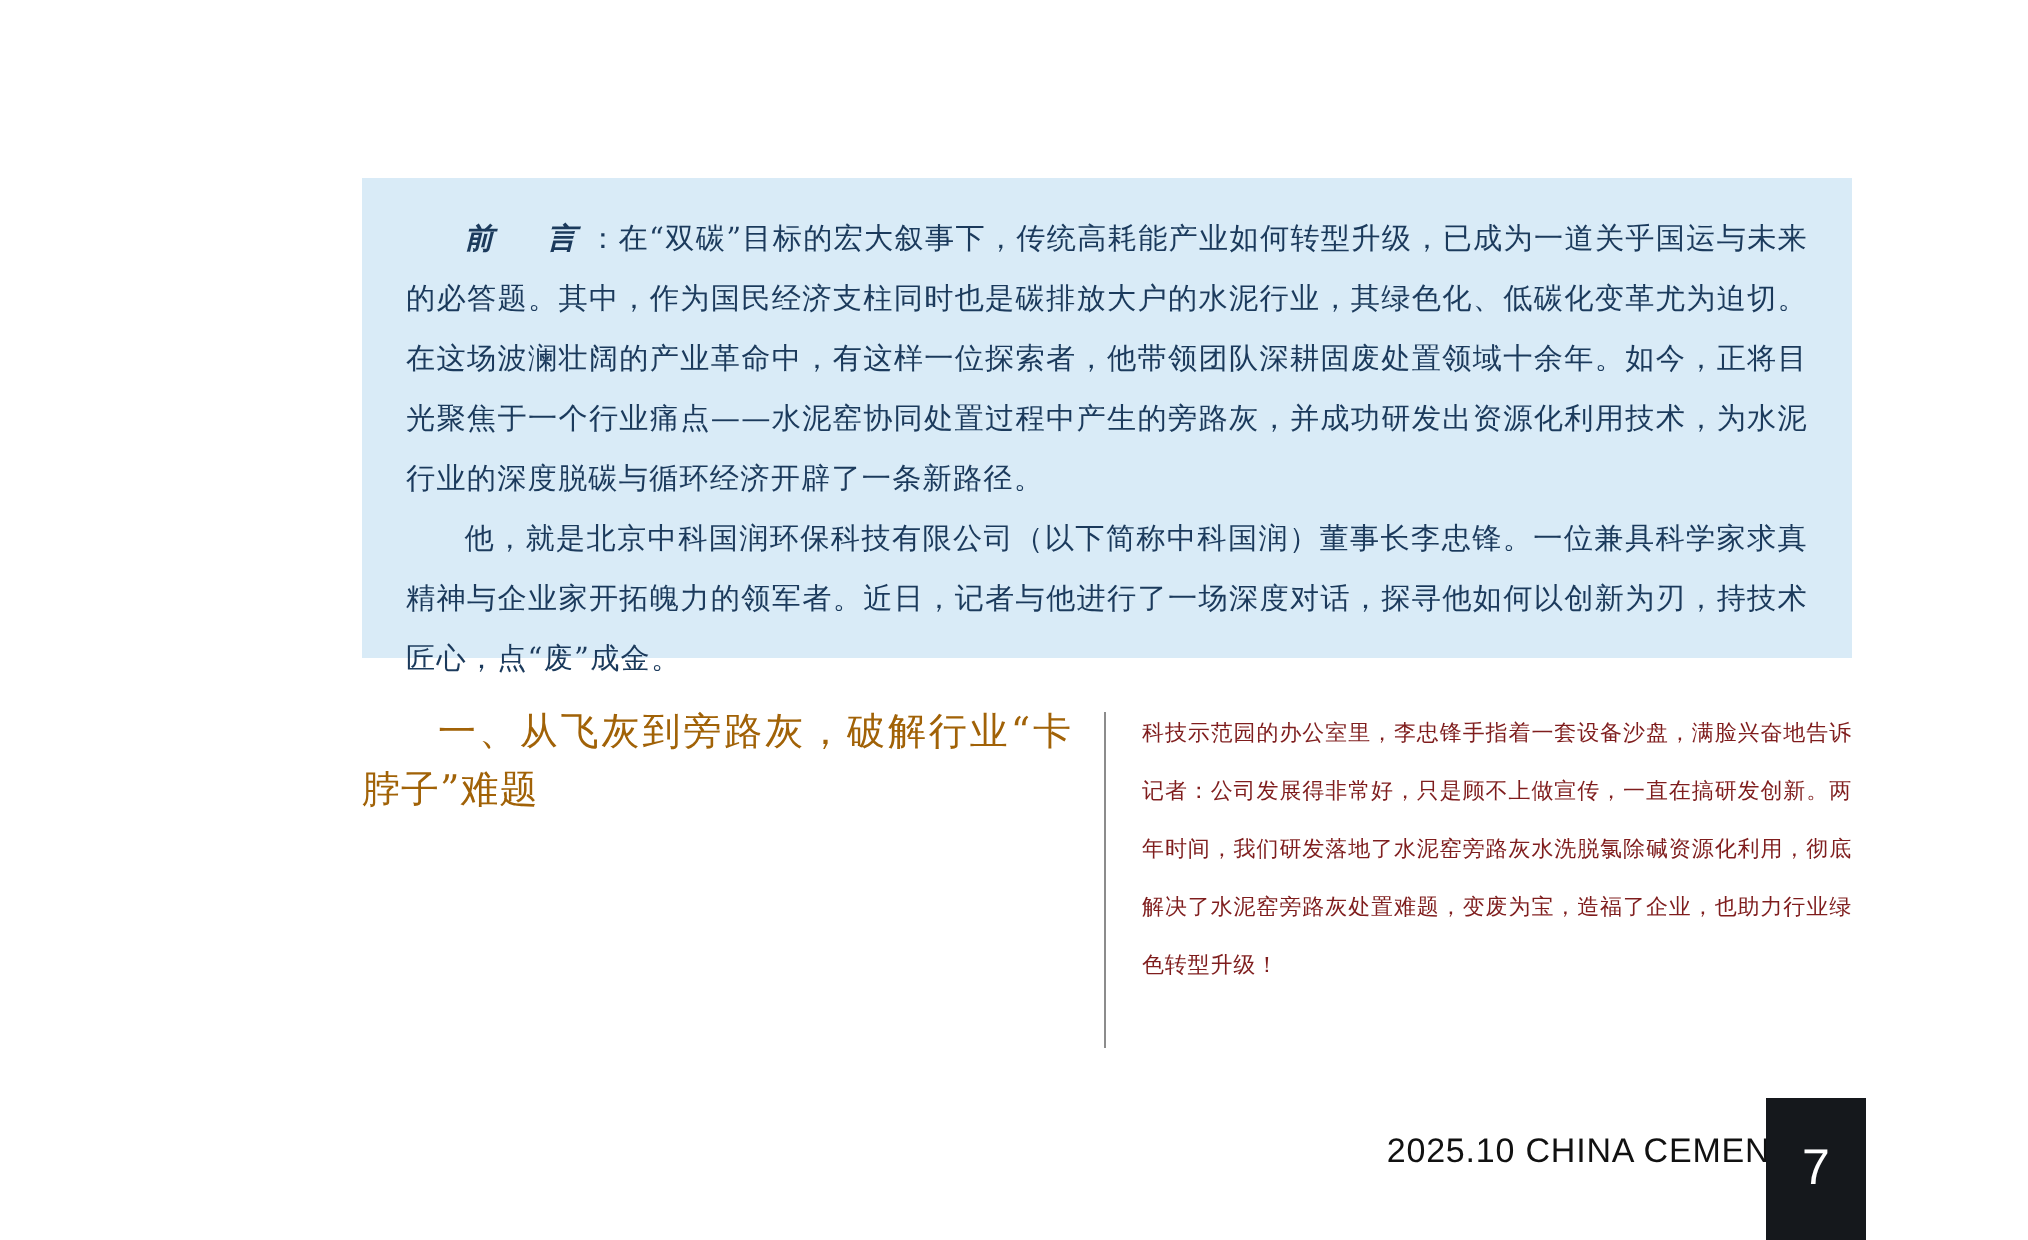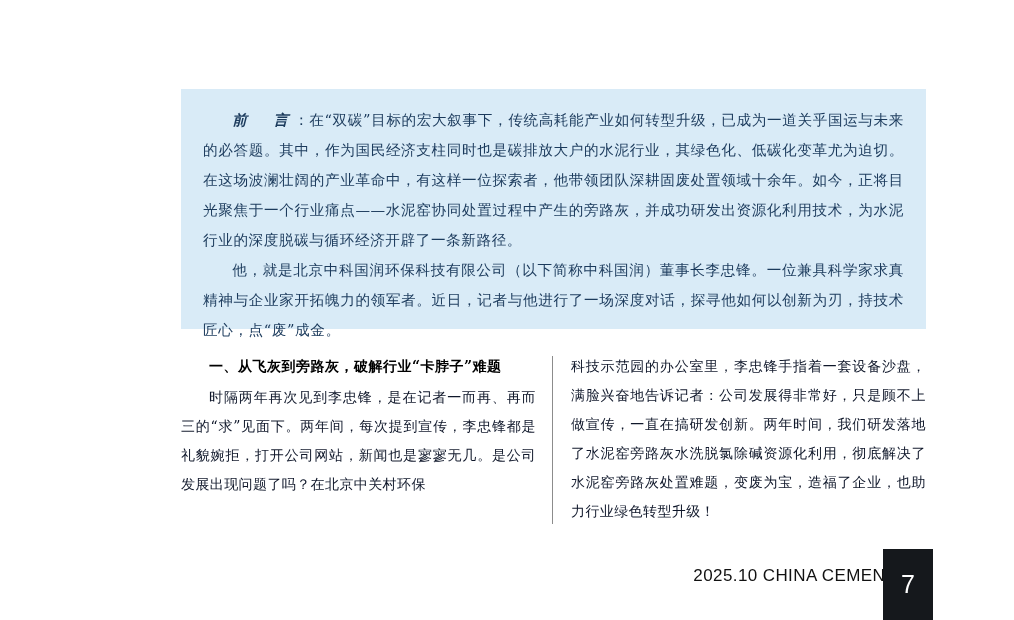--- a/index.html
+++ b/index.html
@@ -73,36 +73,36 @@
     position: absolute;
     left: 371px;
     top: 4px;
     width: 1px;
     height: 168px;
     background: #8c8c8c;
   }
 
   .section-heading {
     font-family: "DejaVu Serif", "Liberation Serif", serif;
-    font-size: 14px;
-    font-weight: bold;
-    color: #000000;
+    font-size: 19px;
+    font-weight: normal;
+    color: #a16207;
     line-height: 29px;
     letter-spacing: 0.5px;
     margin: 0 0 2px 0;
     text-indent: 2em;
     text-align: justify;
     text-justify: inter-ideograph;
   }
 
   .body-para {
     font-family: "DejaVu Serif", "Liberation Serif", serif;
-    font-size: 14px;
+    font-size: 11px;
     line-height: 29px;
-    color: #0f172a;
+    color: #7f1d1d;
     text-align: justify;
     text-justify: inter-ideograph;
     letter-spacing: 0.4px;
     margin: 0;
   }
   .body-para.indent { text-indent: 2em; }
 
   
   .footer {
     position: absolute;
@@ -150,21 +150,20 @@
   <div class="foreword">
     <p class="fw-para indent"><span class="fw-lead">前　言</span><span>：</span><span>在“双碳”目标的宏大叙事下，传统高耗能产业如何转型升级，已成为一道关乎国运与未来的必答题。其中，作为国民经济支柱同时也是碳排放大户的水泥行业，其绿色化、低碳化变革尤为迫切。在这场波澜壮阔的产业革命中，有这样一位探索者，他带领团队深耕固废处置领域十余年。如今，正将目光聚焦于一个行业痛点——水泥窑协同处置过程中产生的旁路灰，并成功研发出资源化利用技术，为水泥行业的深度脱碳与循环经济开辟了一条新路径。</span></p>
     <p class="fw-para indent">他，就是北京中科国润环保科技有限公司（以下简称中科国润）董事长李忠锋。一位兼具科学家求真精神与企业家开拓魄力的领军者。近日，记者与他进行了一场深度对话，探寻他如何以创新为刃，持技术匠心，点“废”成金。</p>
   </div>
 
   <div class="columns">
     <div class="col-rule"></div>
 
     <div class="col col-left">
       <h2 class="section-heading">一、从飞灰到旁路灰，破解行业“卡脖子”难题</h2>
-      <p class="body-para indent">时隔两年再次见到李忠锋，是在记者一而再、再而三的“求”见面下。两年间，每次提到宣传，李忠锋都是礼貌婉拒，打开公司网站，新闻也是寥寥无几。是公司发展出现问题了吗？在北京中关村环保</p>
     </div>
 
     <div class="col col-right">
       <p class="body-para">科技示范园的办公室里，李忠锋手指着一套设备沙盘，满脸兴奋地告诉记者：公司发展得非常好，只是顾不上做宣传，一直在搞研发创新。两年时间，我们研发落地了水泥窑旁路灰水洗脱氯除碱资源化利用，彻底解决了水泥窑旁路灰处置难题，变废为宝，造福了企业，也助力行业绿色转型升级！</p>
     </div>
   </div>
 
   <div class="footer">
     <div class="footer-text">2025.10  CHINA CEMENT</div>
   </div>

